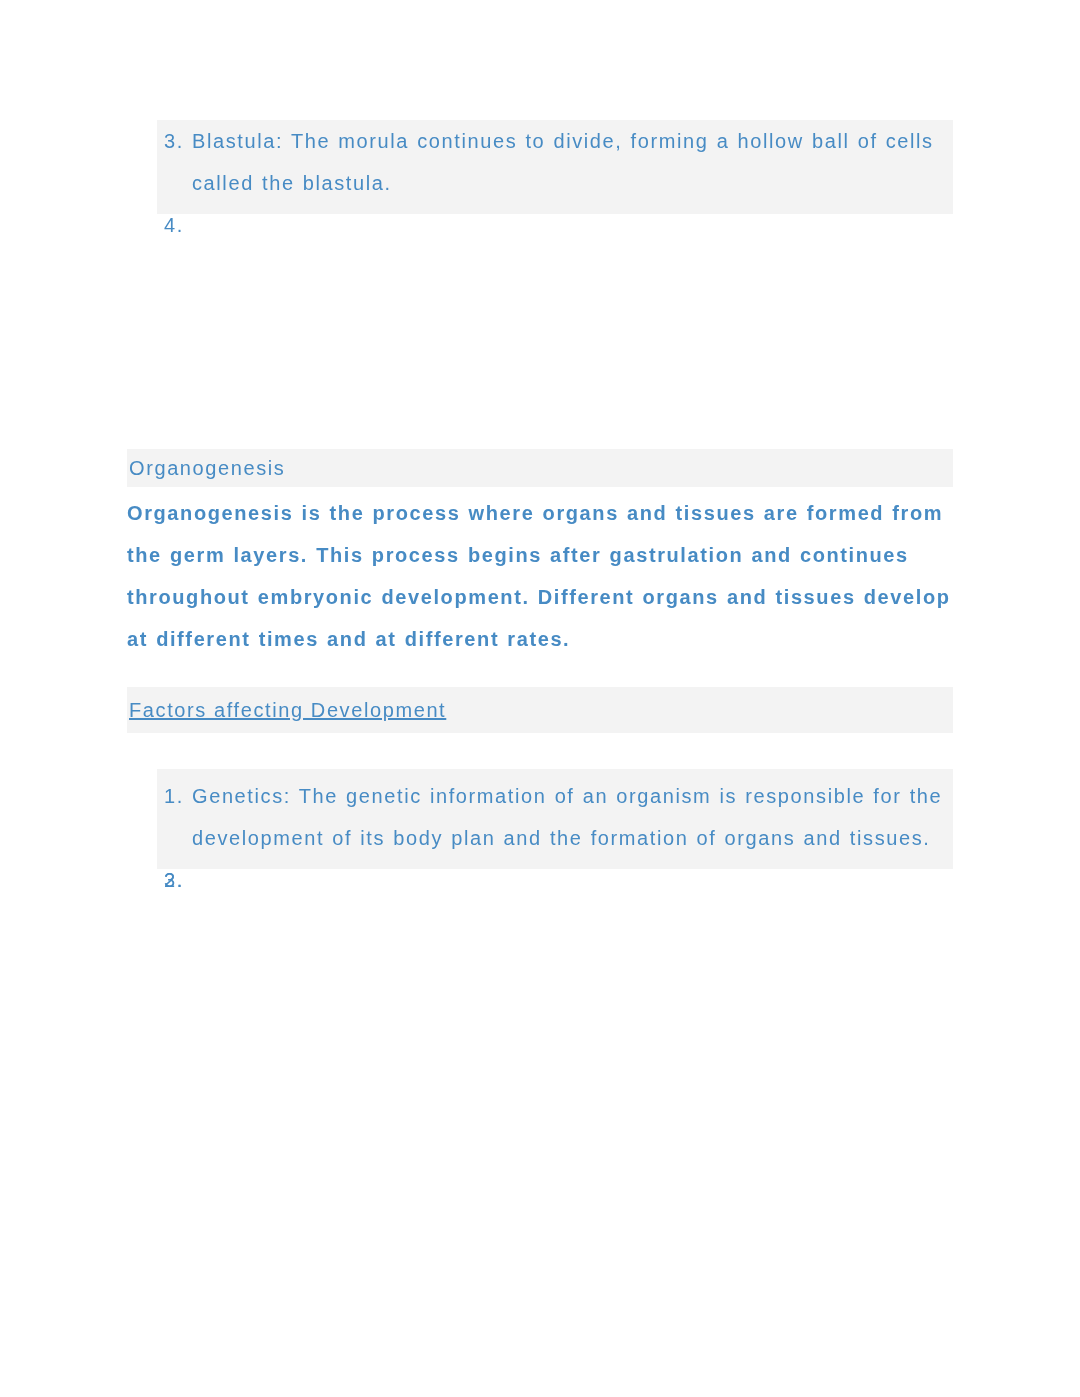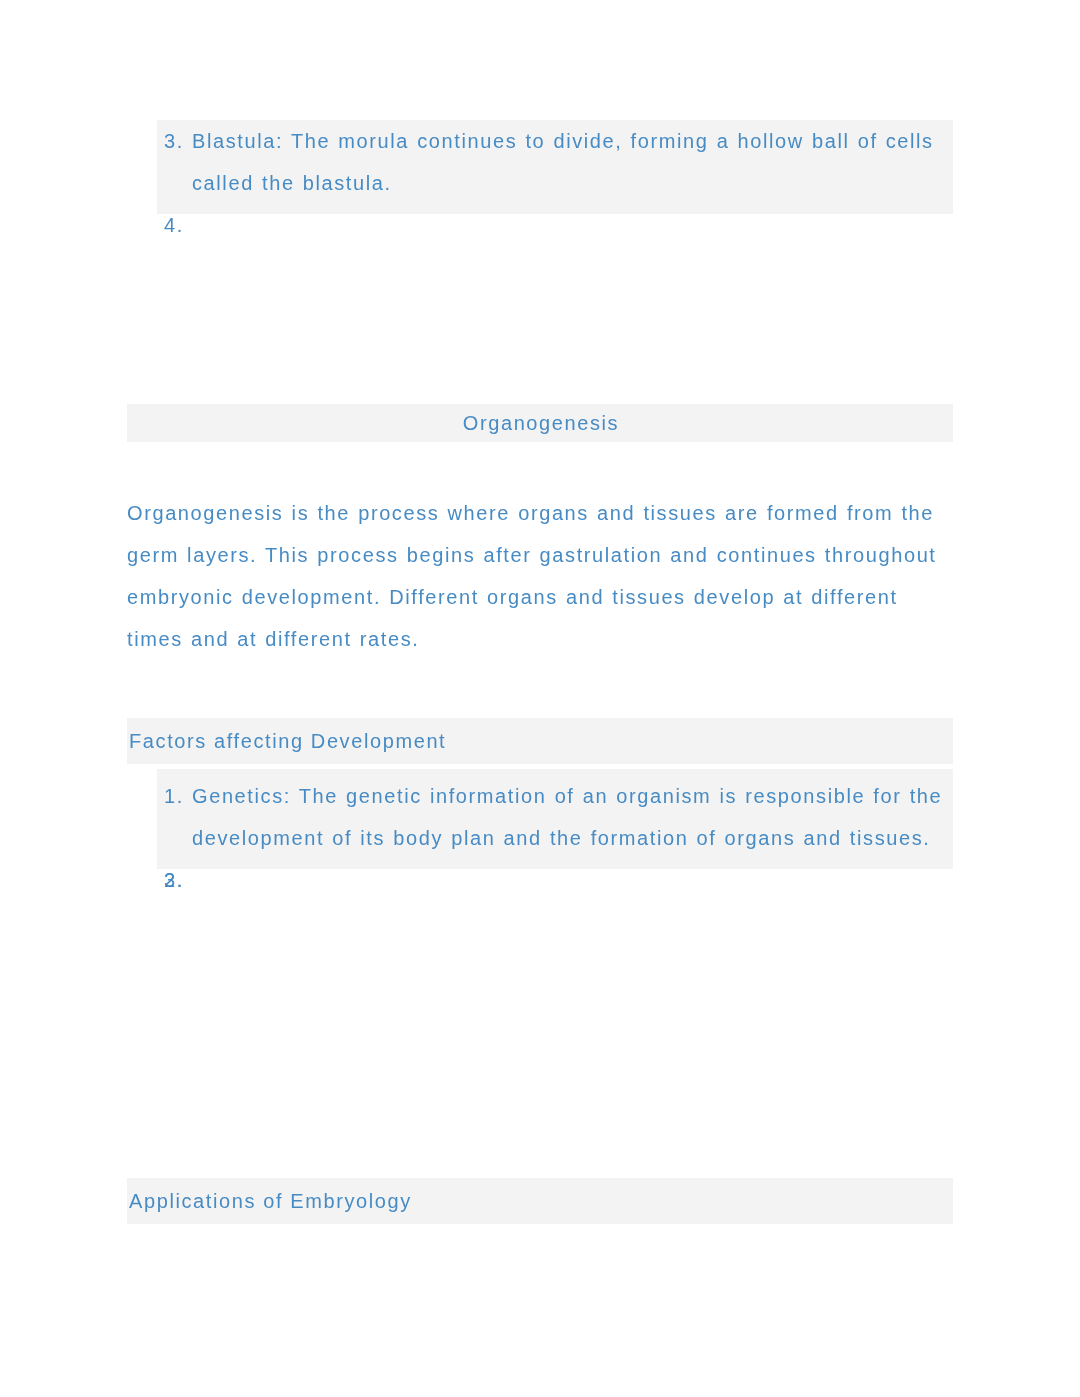--- a/index.html
+++ b/index.html
@@ -41,32 +41,33 @@
     position: absolute;
     left: 127px;
     width: 826px;
     font-size: 20px;
     font-weight: normal;
     letter-spacing: 1.6px;
     padding-left: 2px;
     white-space: nowrap;
     overflow: hidden;
   }
-  #heading-organogenesis { top: 404px; height: 38px; line-height: 38px; text-align: center; }
-  #heading-factors       { top: 718px; height: 46px; line-height: 46px; }
+  #heading-organogenesis { top: 449px; height: 38px; line-height: 38px; }
+  #heading-factors       { top: 687px; height: 46px; line-height: 46px; text-decoration: underline; }
   #heading-applications  { top: 1178px; height: 46px; line-height: 46px; }
 
   .paragraph {
     position: absolute;
     left: 127px;
     width: 826px;
     font-size: 20px;
     line-height: 42px;
     letter-spacing: 1.6px;
     word-spacing: 1px;
+    font-weight: bold;
   }
   #paragraph-organogenesis { top: 492px; }
 </style>
 </head>
 <body>
 
 <div class="page">
 
   <section class="list-block gray-block" id="list-block-1">
     <div class="list-item">
@@ -90,15 +91,14 @@
       <span class="list-text">Genetics: The genetic information of an organism is responsible for the development of its body plan and the formation of organs and tissues.</span>
     </div>
     <div class="list-item">
       <span class="list-num">2.</span>
     </div>
     <div class="list-item">
       <span class="list-num">3.</span>
     </div>
   </section>
 
-  <h2 class="heading gray-block" id="heading-applications">Applications of Embryology</h2>
 
 </div>
 
 </body></html>

